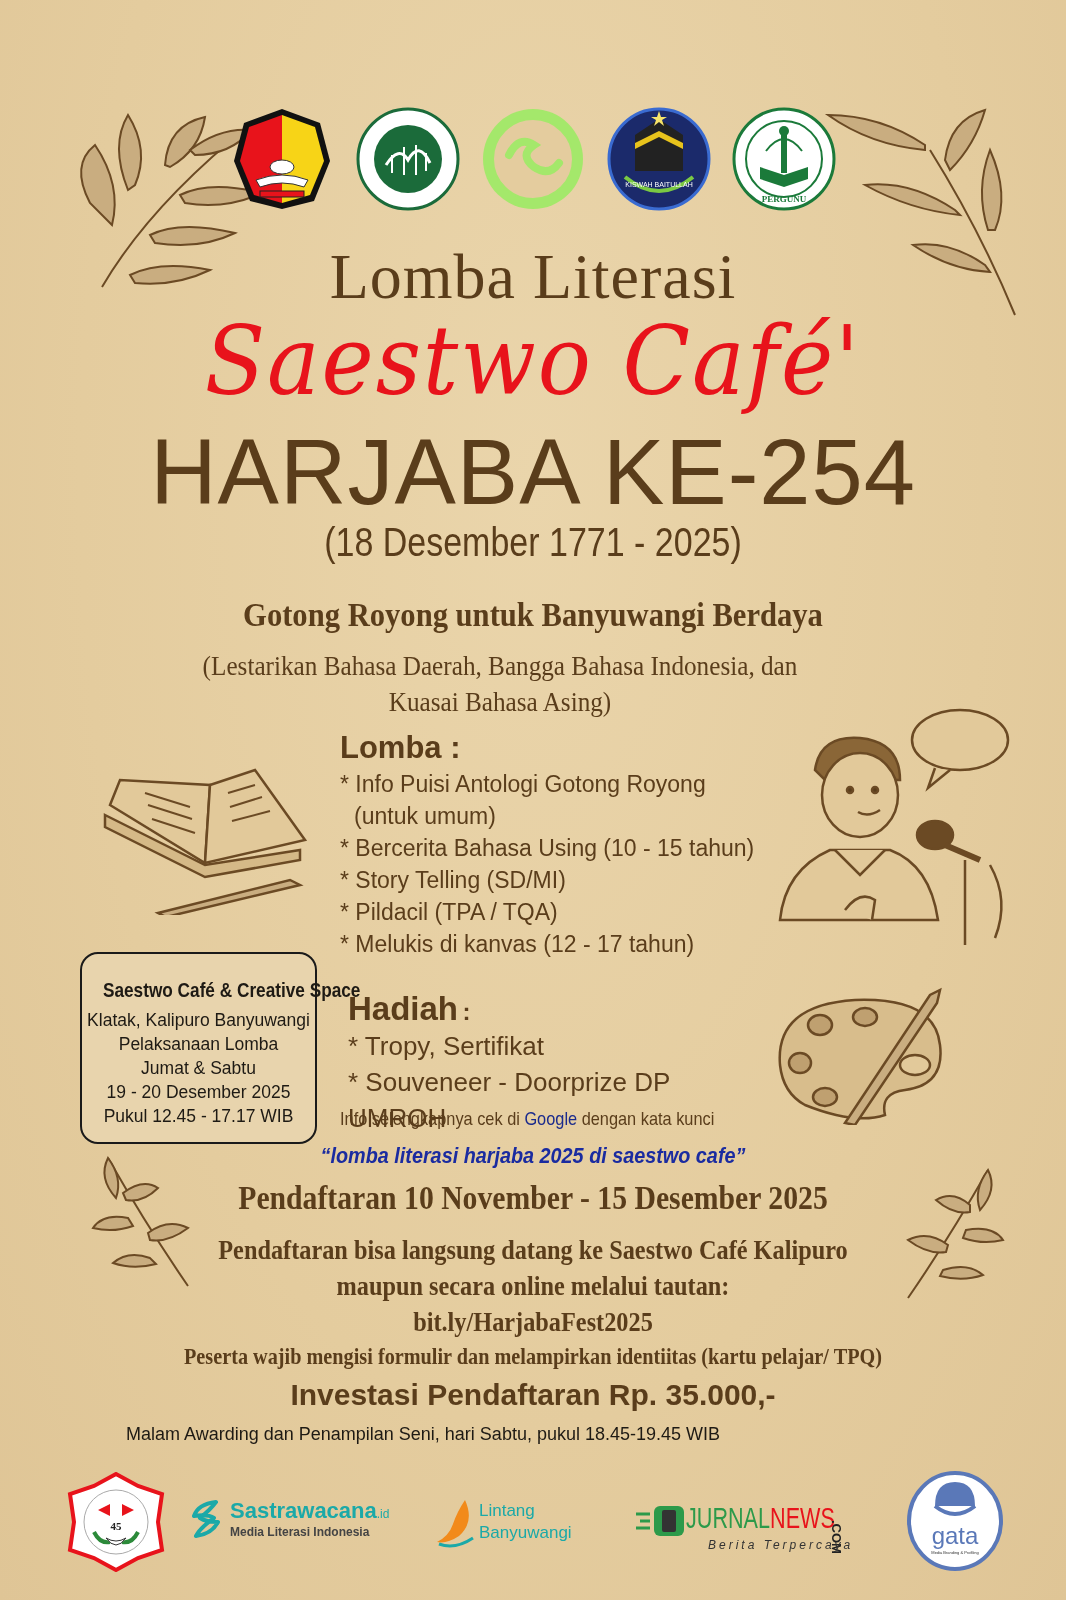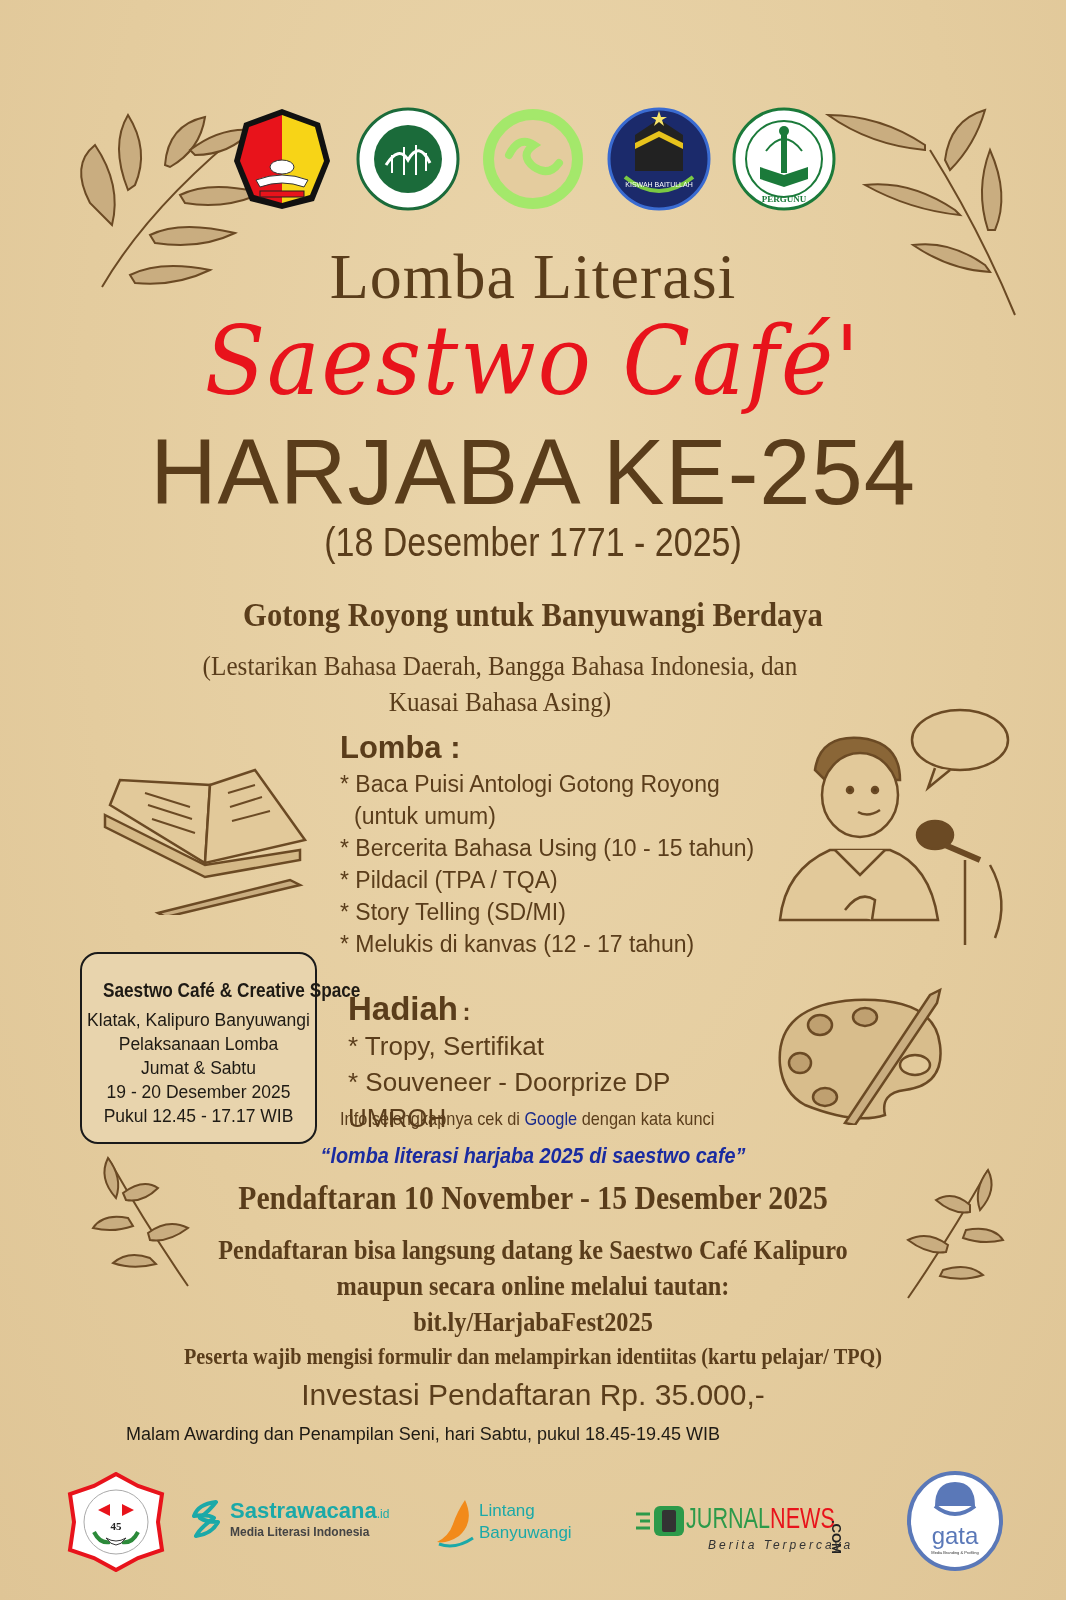--- a/index.html
+++ b/index.html
@@ -51,21 +51,21 @@
   .venue-box .v-title { font-size: 21px; font-weight: bold; transform: scaleX(0.82); white-space: nowrap; margin-bottom: 6px; }
   .venue-box .v-line { font-size: 17.5px; line-height: 24px; }
 
   .info-line { top: 1108px; left: 340px; font-size: 19px; color: #5a3d1b; transform-origin: left; transform: scaleX(0.86); white-space: nowrap; }
   .info-line .google { color: #1a2a8c; }
   .keyword { top: 1143px; left: 0; width: 1066px; font-size: 22px; font-weight: bold; font-style: italic; color: #1a2ba0; transform: scaleX(0.9); }
 
   .reg-period { top: 1180px; left: 0; width: 1066px; font-size: 33px; font-family: "Liberation Serif", serif; font-weight: bold; color: #5a3d1b; transform: scaleX(0.9); }
   .reg-detail { top: 1232px; left: 0; width: 1066px; font-size: 27px; line-height: 36px; font-family: "Liberation Serif", serif; font-weight: bold; color: #5a3d1b; transform: scaleX(0.9); }
   .requirement { top: 1344px; left: 0; width: 1066px; font-size: 23px; font-family: "Liberation Serif", serif; font-weight: bold; color: #5a3d1b; transform: scaleX(0.88); white-space: nowrap; }
-  .fee { top: 1378px; left: 0; width: 1066px; font-size: 30px; color: #5a3d1b; }
+  .fee { top: 1378px; left: 0; width: 1066px; font-size: 30px; color: #5a3d1b; font-weight: bold; }
   .awarding { top: 1424px; left: 0; width: 846px; font-size: 18px; color: #1e1a14; }
   .contact { top: 1452px; left: 0; width: 1066px; font-size: 18px; color: #1e1a14; }
 
   .bottom-logos { position: absolute; top: 1470px; left: 0; width: 1066px; height: 120px; }
 </style>
 </head>
 <body>
 
 <div class="poster">
 
@@ -149,25 +149,25 @@
       <path d="M20 60 L115 118 L120 40 L30 35 Z"></path>
       <path d="M120 40 L165 25 L215 95 L115 118 Z"></path>
       <path d="M55 48 L100 62 M58 60 L102 74 M62 74 L105 88 M138 48 L165 40 M140 62 L172 52 M142 76 L180 66" stroke="#6b4a24" stroke-width="2" fill="none"></path>
       <path d="M68 168 L200 135 L210 140 L76 172 Z" fill="#c9ad80"></path>
     </g>
   </svg>
 
   <div class="abs" style="left:340px;top:730px;width:420px">
     <div class="section-head" style="font-size:31px">Lomba :</div>
     <div class="list" style="margin-top:2px">
-      <div>* Baca Puisi Antologi Gotong Royong</div>
+      <div>* Info Puisi Antologi Gotong Royong</div>
       <div class="indent">(untuk umum)</div>
       <div>* Bercerita Bahasa Using (10 - 15 tahun)</div>
+      <div>* Story Telling (SD/MI)</div>
       <div>* Pildacil (TPA / TQA)</div>
-      <div>* Story Telling (SD/MI)</div>
       <div>* Melukis di kanvas (12 - 17 tahun)</div>
     </div>
   </div>
 
   <svg class="abs" style="left:760px;top:700px" width="260" height="260" viewBox="0 0 260 260">
     <g stroke="#6b4a24" stroke-width="2.5" fill="#e2c99a">
       <ellipse cx="200" cy="40" rx="48" ry="30"></ellipse>
       <path d="M175 68 L168 88 L190 70" fill="#e2c99a"></path>
       <path d="M55 70 Q60 35 100 38 Q140 42 140 80 L135 80 Q120 60 95 62 Q70 64 65 80 Z" fill="#8a6637"></path>
       <ellipse cx="100" cy="95" rx="38" ry="42"></ellipse>

